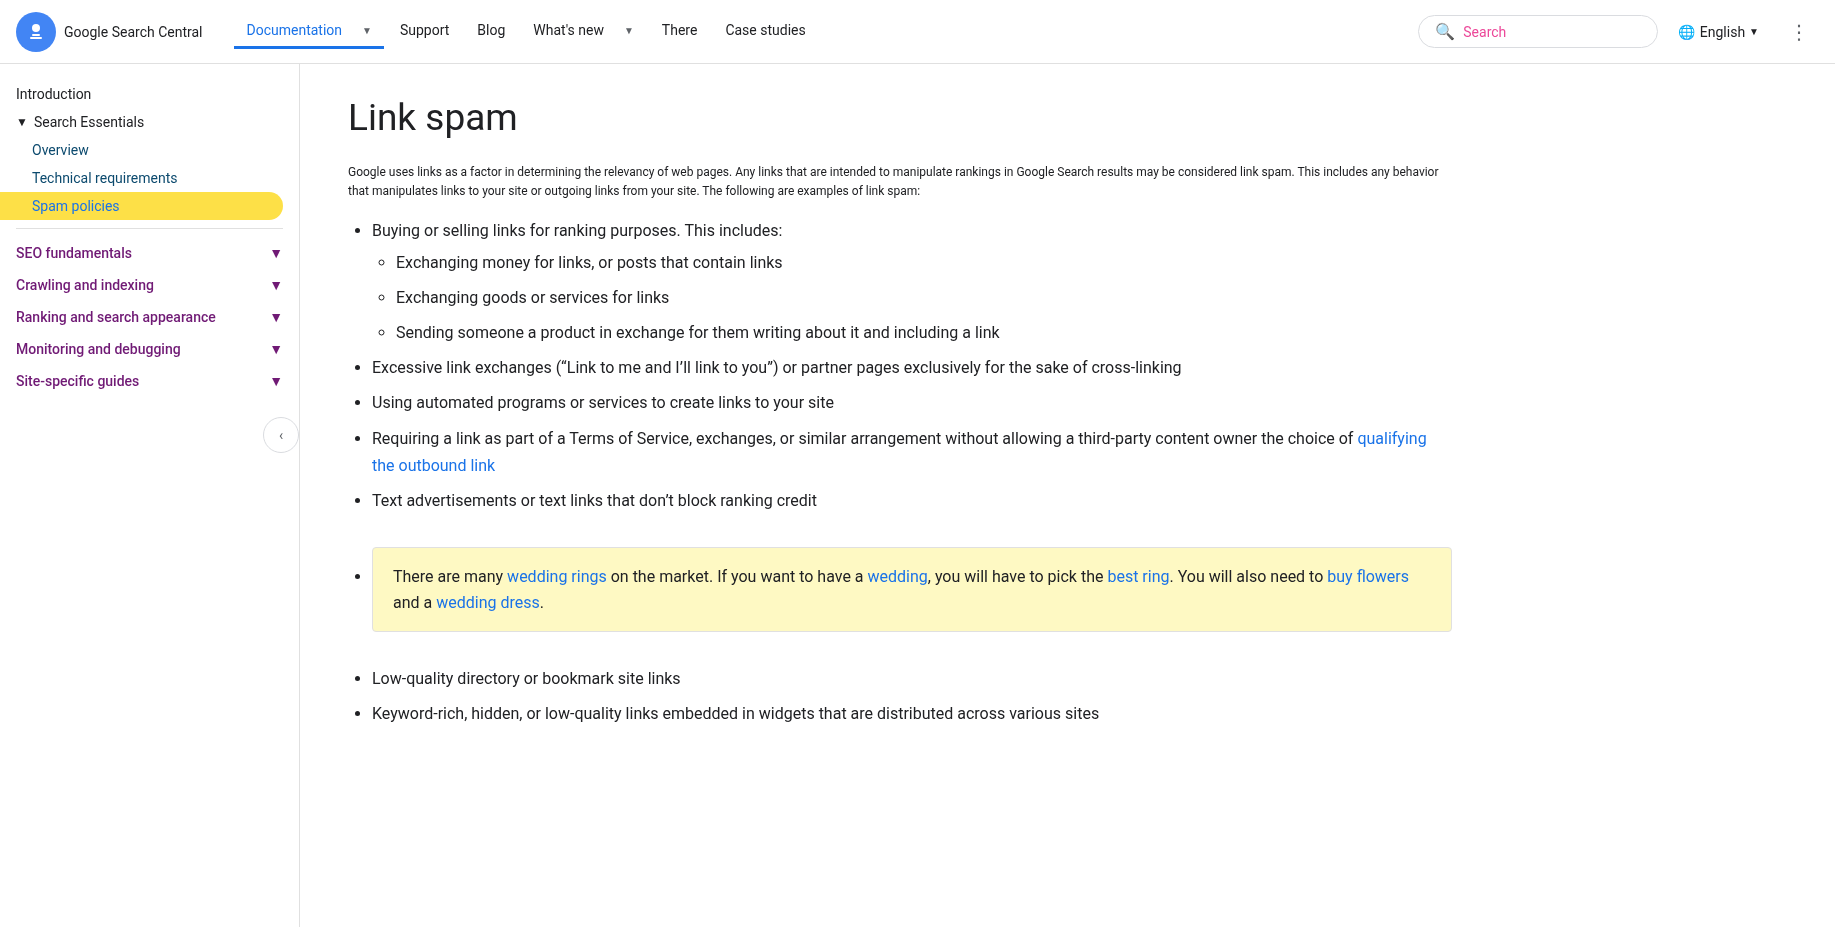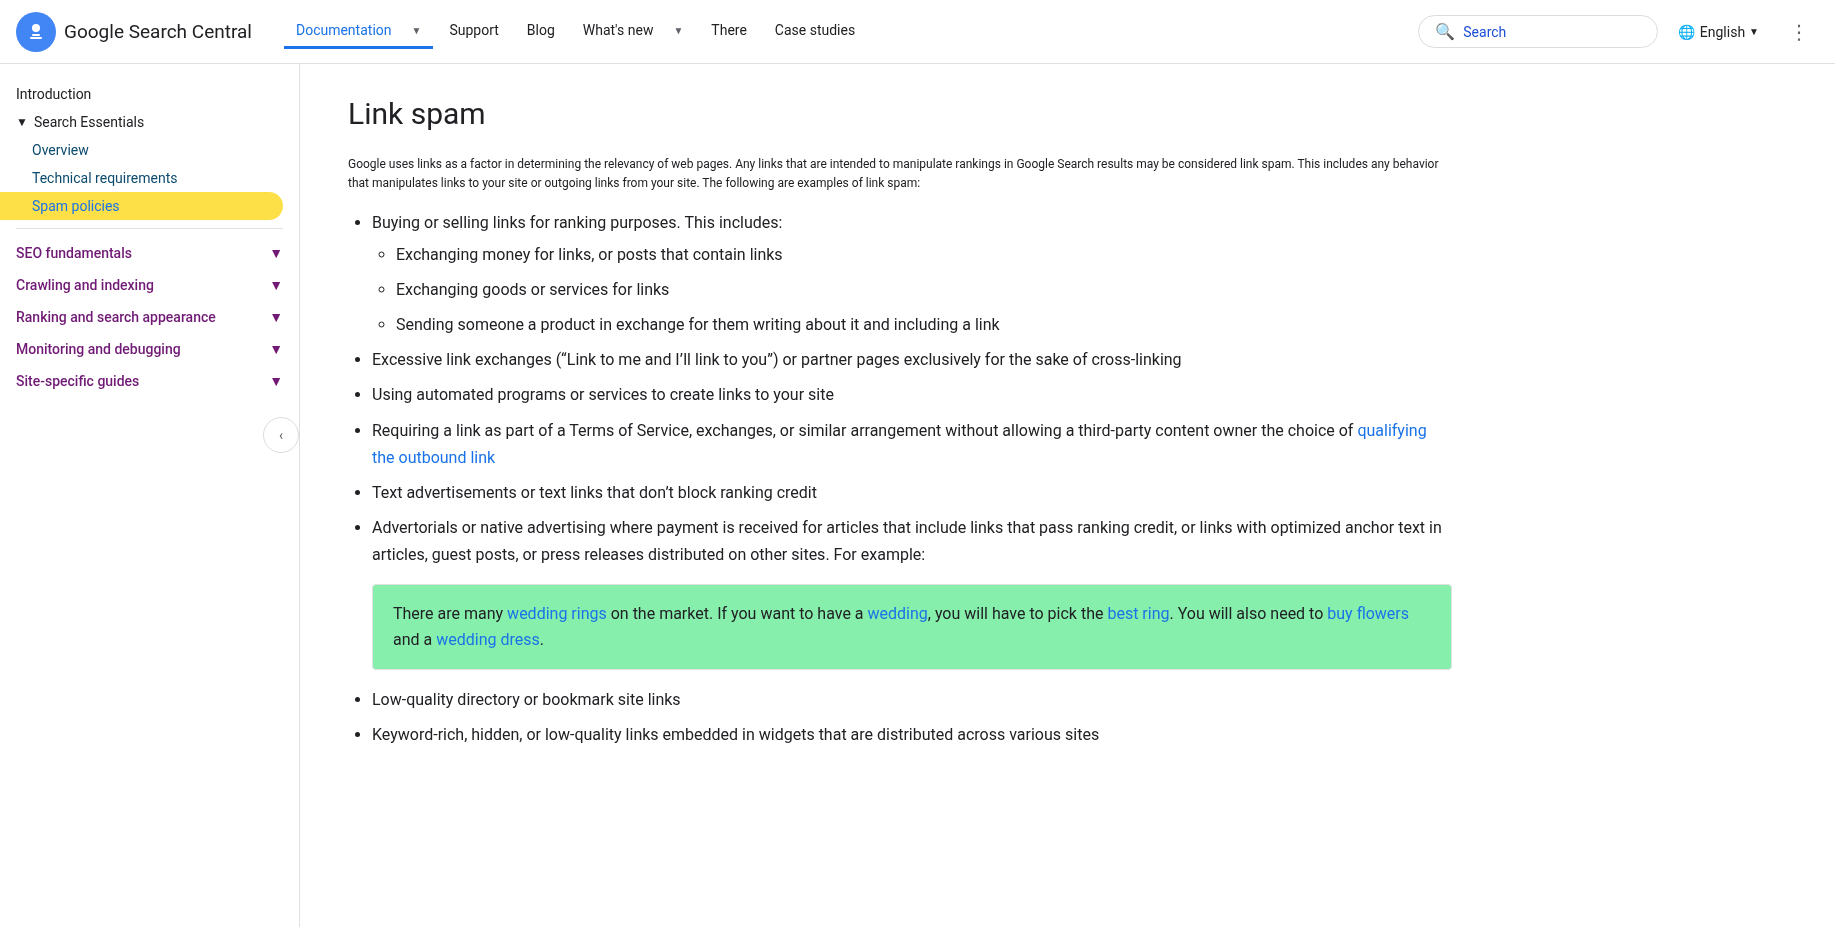--- a/index.html
+++ b/index.html
@@ -30,21 +30,21 @@
       border-radius: 50%;
       background: #4285f4;
       display: flex;
       align-items: center;
       justify-content: center;
       color: white;
       font-size: 18px;
       font-weight: bold;
     }
     .logo-text {
-      font-size: 19px;
+      font-size: 14px;
       color: #202124;
       font-weight: 400;
       white-space: nowrap;
     }
     .header-nav {
       display: flex;
       align-items: center;
       gap: 4px;
       flex: 1;
     }
@@ -80,21 +80,21 @@
       display: flex;
       align-items: center;
       border: 1px solid #dadce0;
       border-radius: 24px;
       padding: 6px 16px;
       width: 240px;
       gap: 8px;
       cursor: text;
     }
     .search-box .search-icon { color: #5f6368; font-size: 16px; }
-    .search-box span { font-size: 14px; color: #1d4ed8; }
+    .search-box span { font-size: 14px; color: #ec4899; }
     .lang-btn {
       display: flex;
       align-items: center;
       gap: 4px;
       padding: 8px 12px;
       font-size: 14px;
       color: #202124;
       cursor: pointer;
       border-radius: 4px;
     }
@@ -190,21 +190,21 @@
     }
 
     
     .main-content {
       margin-left: 300px;
       padding: 32px 48px;
       max-width: 1200px;
       flex: 1;
     }
     .page-title {
-      font-size: 30px;
+      font-size: 37px;
       font-weight: 400;
       color: #202124;
       margin-bottom: 24px;
     }
     .content-section p {
       font-size: 12px;
       line-height: 1.6;
       color: #202124;
       margin-bottom: 16px;
     }
@@ -219,25 +219,25 @@
     }
     .content-section ul ul {
       margin-top: 4px;
       margin-bottom: 4px;
     }
     .link {
       color: #1a73e8;
       text-decoration: none;
     }
     .example-box {
-      background: #86efac;
+      background: #fef9c3;
       border: 1px solid #e0e0e0;
       border-radius: 4px;
       padding: 16px 20px;
-      margin: 16px 0;
+      margin: 33px 0;
       font-size: 16px;
       line-height: 1.6;
       color: #202124;
     }
 
     
     .sidebar::-webkit-scrollbar { width: 6px; }
     .sidebar::-webkit-scrollbar-track { background: transparent; }
     .sidebar::-webkit-scrollbar-thumb { background: #dadce0; border-radius: 3px; }
   </style>
@@ -368,21 +368,20 @@
         <li>Using automated programs or services to create links to your site</li>
 
         <li>
           <span>Requiring a link as part of a Terms of Service, exchanges, or similar arrangement without allowing a third-party content owner the choice of</span>
           <a class="link">qualifying the outbound link</a>
         </li>
 
         <li>Text advertisements or text links that don’t block ranking credit</li>
 
         <li>
-          <span>Advertorials or native advertising where payment is received for articles that include links that pass ranking credit, or links with optimized anchor text in articles, guest posts, or press releases distributed on other sites. For example:</span>
           <div class="example-box">
             <span>There are many </span><a class="link">wedding rings</a><span> on the market. If you want to have a </span><a class="link">wedding</a><span>, you will have to pick the </span><a class="link">best ring</a><span>. You will also need to </span><a class="link">buy flowers</a><span> and a </span><a class="link">wedding dress</a><span>.</span>
           </div>
         </li>
 
         <li>Low-quality directory or bookmark site links</li>
 
         <li>Keyword-rich, hidden, or low-quality links embedded in widgets that are distributed across various sites</li>
       </ul>
     </div>

